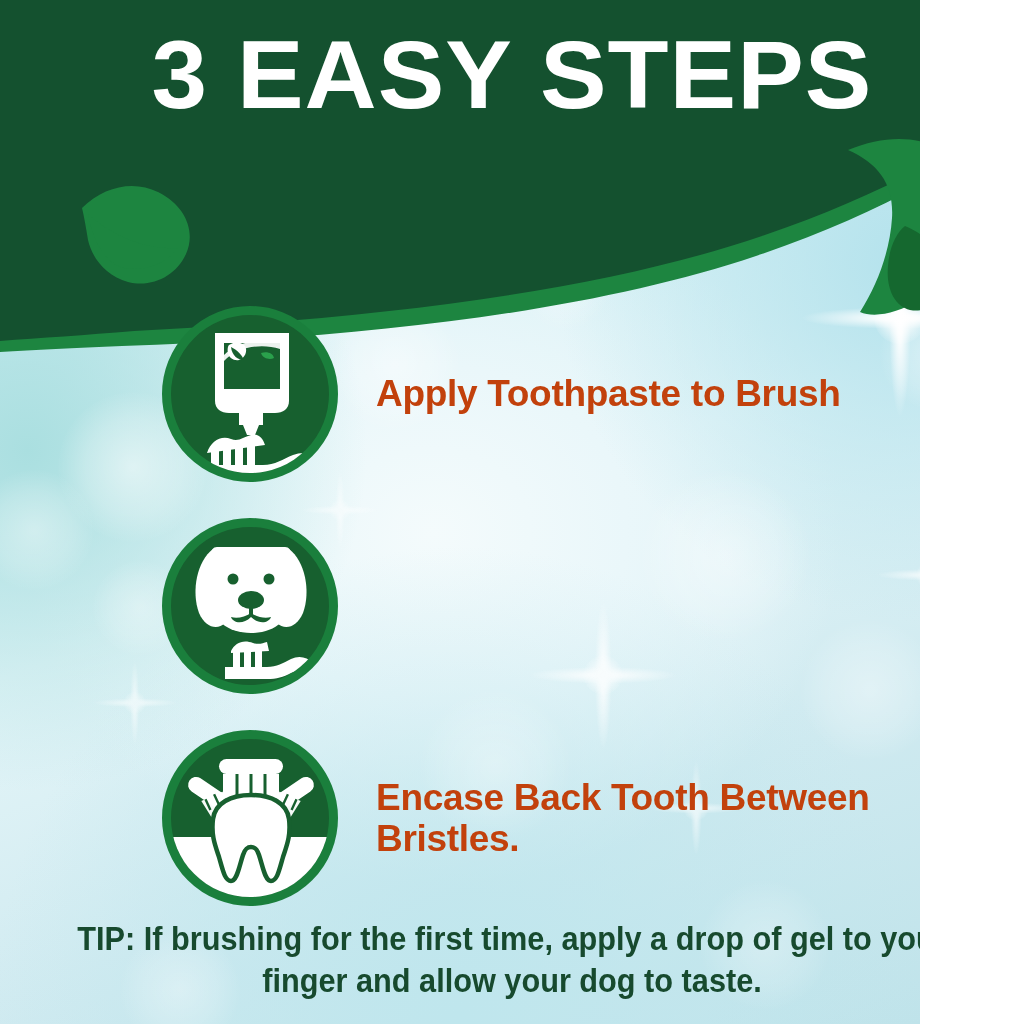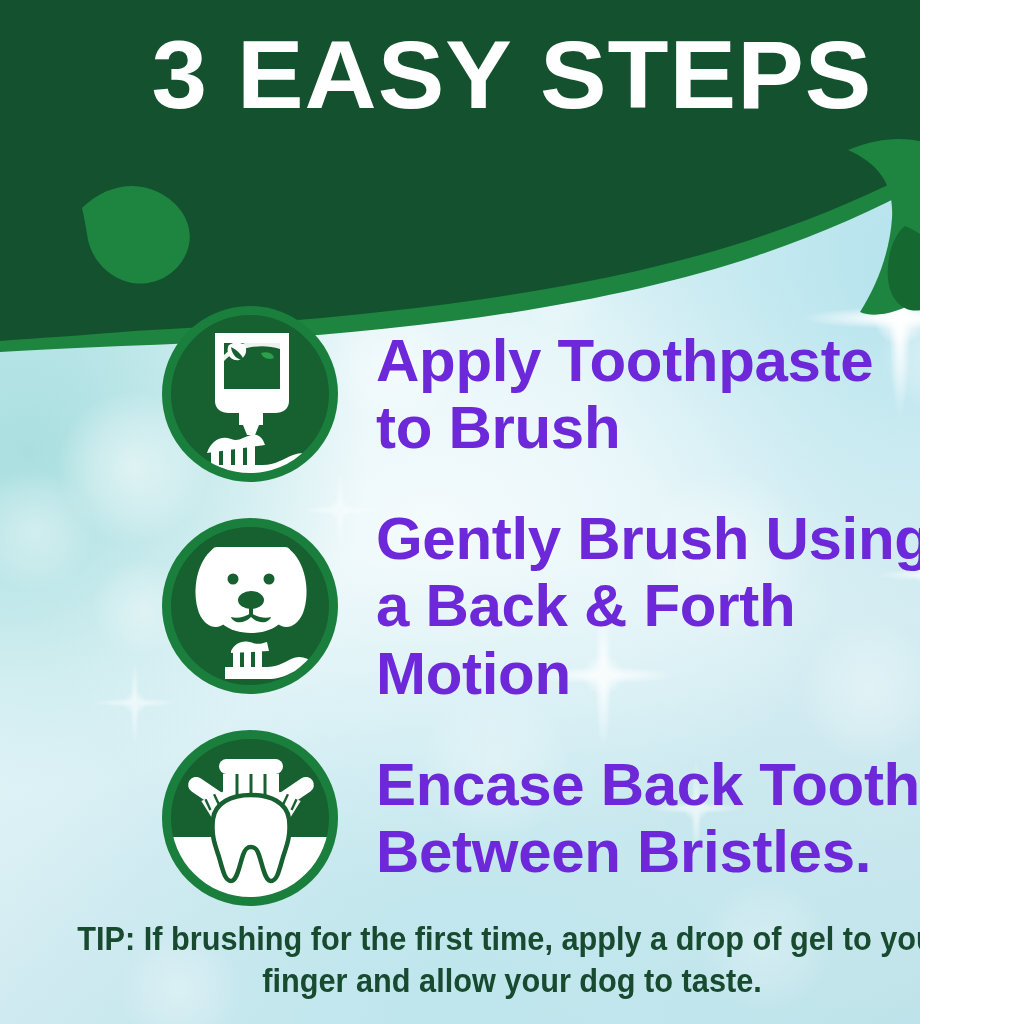--- a/index.html
+++ b/index.html
@@ -102,22 +102,22 @@
     width: 176px; height: 176px;
     border-radius: 50%;
     background: #17602f;
     border: 9px solid #1a7f3c;
     box-sizing: border-box;
     position: relative;
     overflow: hidden;
   }
   .step-text {
     margin-left: 26px;
-    color: #6d28d9;
-    font-size: 60px;
+    color: #c2410c;
+    font-size: 37px;
     font-weight: 700;
     line-height: 1.12;
     letter-spacing: -0.3px;
     max-width: 560px;
   }
 
   
   .tip {
     position: absolute;
     left: 0; top: 918px;
@@ -246,21 +246,20 @@
 
             <path d="M60,124 C64,116 72,112 82,116 C88,118 92,116 96,115 L98,124 L60,126 Z" fill="#ffffff"></path>
             <rect x="62" y="124" width="7" height="16" fill="#ffffff"></rect>
             <rect x="73" y="124" width="7" height="16" fill="#ffffff"></rect>
             <rect x="84" y="124" width="7" height="16" fill="#ffffff"></rect>
             <path d="M54,140 L96,140 C106,140 112,136 120,132 C128,128 136,130 142,136 L142,146
                      C136,142 128,142 120,146 C112,150 106,152 96,152 L54,152 Z" fill="#ffffff"></path>
           </svg>
         </div>
       </div>
-      <div class="step-text">Gently Brush Using a Back &amp; Forth Motion</div>
     </div>
 
     <div class="step">
       <div class="step-icon-wrap">
         <div class="step-icon">
           <svg viewBox="0 0 160 160" width="160" height="160">
 
             <rect x="0" y="98" width="160" height="62" fill="#ffffff"></rect>
 
             <g>

